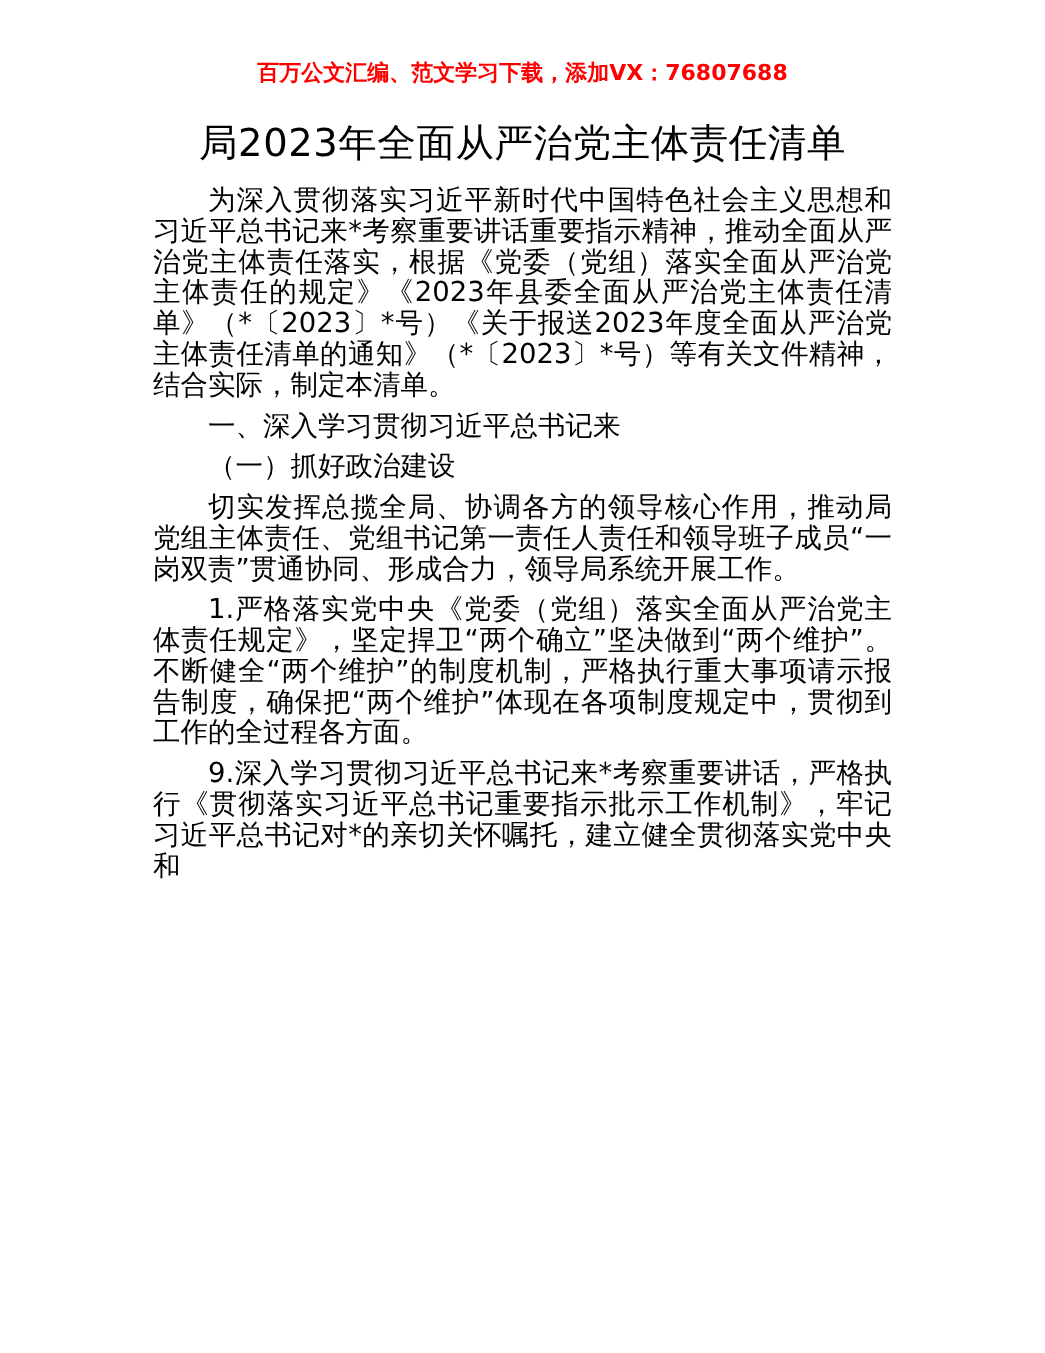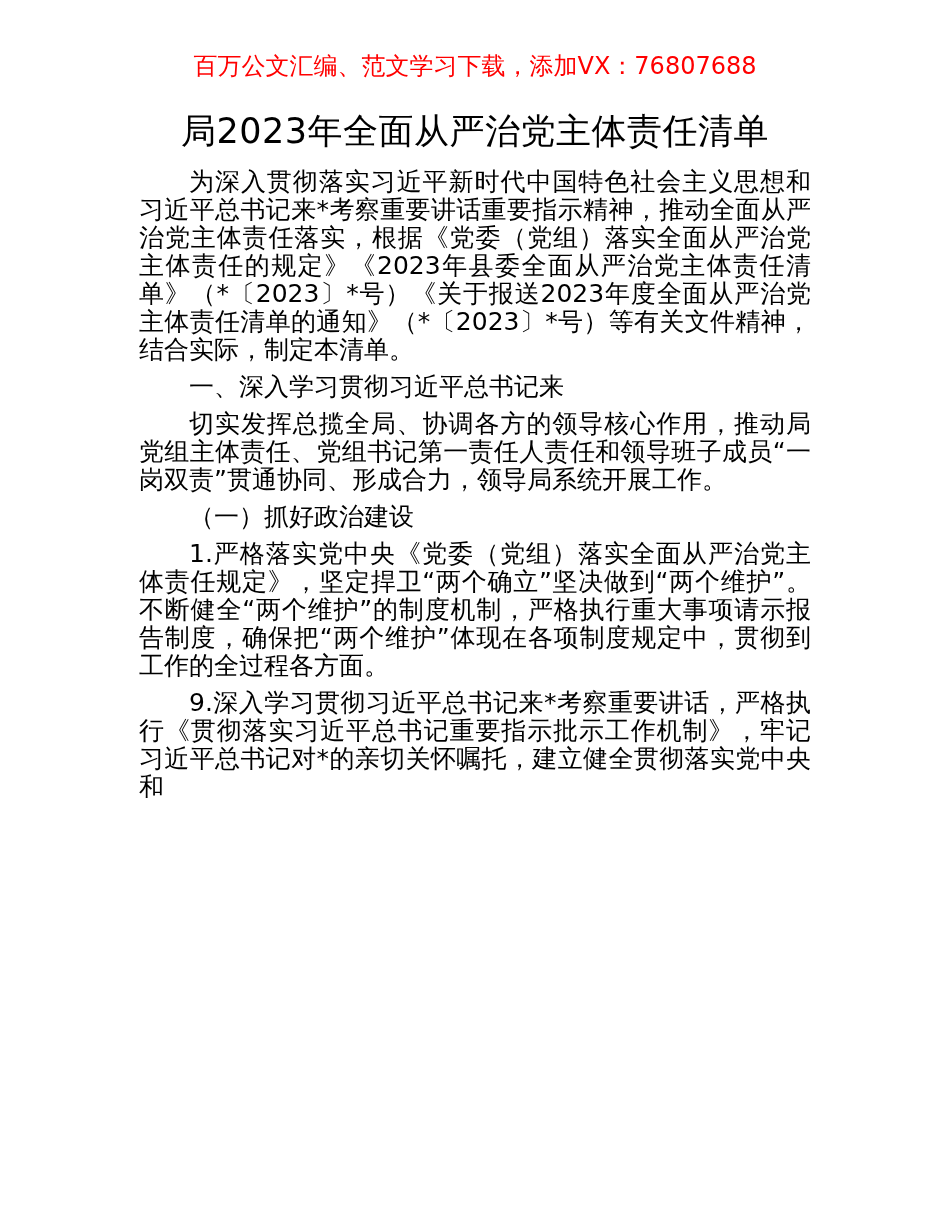--- a/index.html
+++ b/index.html
@@ -16,23 +16,23 @@
   .page {
     box-sizing: border-box;
     width: 950px;
     height: 1230px;
     padding: 53px 139px 0 139px;
     overflow: hidden;
     background: #ffffff;
   }
   .watermark {
     text-align: center;
-    font-size: 24px;
+    font-size: 20px;
     line-height: 26px;
-    font-weight: 400;
+    font-weight: 700;
     white-space: nowrap;
   }
   .doc-title {
     text-align: center;
     font-size: 35px;
     line-height: 44px;
     font-weight: 400;
     margin: 30px 0 0 0;
     letter-spacing: 0.5px;
   }
@@ -55,21 +55,21 @@
 <div class="page">
   <div class="watermark" style="color: rgb(255, 0, 0);">百万公文汇编、范文学习下载，添加VX：76807688</div>
 
   <h1 class="doc-title">局2023年全面从严治党主体责任清单</h1>
 
   <div class="content">
     <p class="para">为深入贯彻落实习近平新时代中国特色社会主义思想和习近平总书记来*考察重要讲话重要指示精神，推动全面从严治党主体责任落实，根据《党委（党组）落实全面从严治党主体责任的规定》《2023年县委全面从严治党主体责任清单》（*〔2023〕*号）《关于报送2023年度全面从严治党主体责任清单的通知》（*〔2023〕*号）等有关文件精神，结合实际，制定本清单。</p>
 
     <p class="para">一、深入学习贯彻习近平总书记来</p>
 
+    <p class="para">（一）抓好政治建设</p>
+
     <p class="para">切实发挥总揽全局、协调各方的领导核心作用，推动局党组主体责任、党组书记第一责任人责任和领导班子成员“一岗双责”贯通协同、形成合力，领导局系统开展工作。</p>
-
-    <p class="para">（一）抓好政治建设</p>
 
     <p class="para">1.严格落实党中央《党委（党组）落实全面从严治党主体责任规定》，坚定捍卫“两个确立”坚决做到“两个维护”。不断健全“两个维护”的制度机制，严格执行重大事项请示报告制度，确保把“两个维护”体现在各项制度规定中，贯彻到工作的全过程各方面。</p>
 
     <p class="para">9.深入学习贯彻习近平总书记来*考察重要讲话，严格执行《贯彻落实习近平总书记重要指示批示工作机制》，牢记习近平总书记对*的亲切关怀嘱托，建立健全贯彻落实党中央和</p>
   </div>
 </div>
 
 </body></html>

